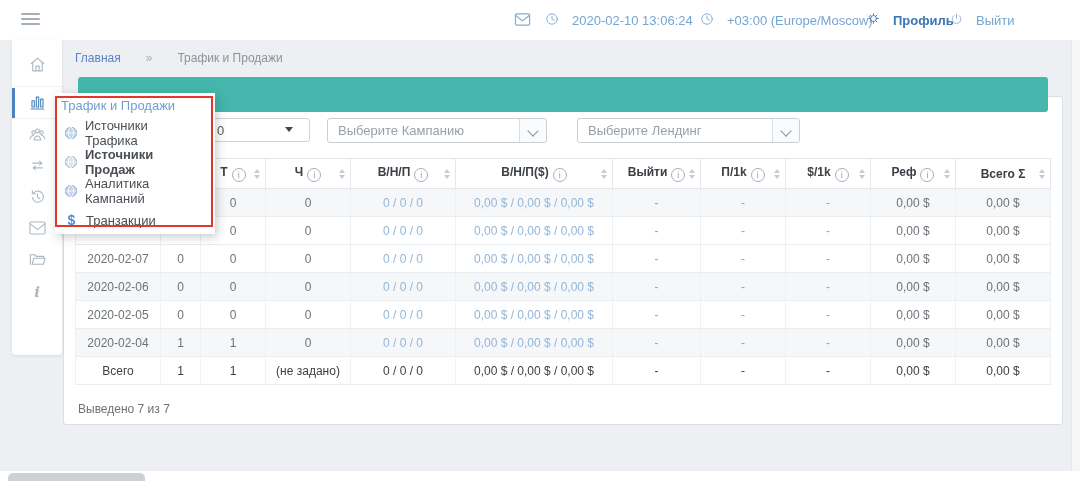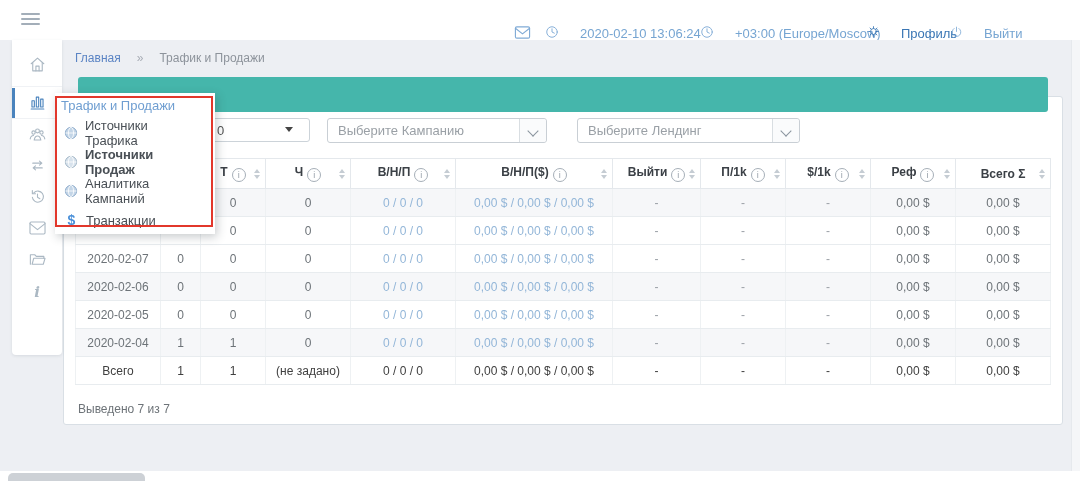--- a/index.html
+++ b/index.html
@@ -2,31 +2,31 @@
 <html><head>
 <meta charset="utf-8">
 <style>
   html,body{margin:0;padding:0;background:#fff;}
   .screen{position:relative;width:1080px;height:481px;overflow:hidden;
     font-family:"Liberation Sans",sans-serif;background:#fff;}
   
   .navbar{position:absolute;left:0;top:0;width:1080px;height:40px;background:#fff;}
   .hamburger{position:absolute;left:21px;top:13px;width:19px;height:14px;cursor:pointer;}
   .hamburger span{display:block;width:19px;height:2px;background:#a3aeb9;margin-bottom:3px;border-radius:1px;}
-  .tb-item{position:absolute;top:12px;display:flex;align-items:center;gap:21px;
-    color:#76a5d2;font-size:13px;white-space:nowrap;margin-top:13px;}
-  .tb-profile{color:#3a76b4;font-weight:normal;}
+  .tb-item{position:absolute;top:12px;display:flex;align-items:center;gap:13px;
+    color:#76a5d2;font-size:13px;white-space:nowrap;}
+  .tb-profile{color:#3a76b4;font-weight:bold;}
   
   .band{position:absolute;left:0;top:40px;width:1080px;height:56px;background:#edeff3;}
   .pagebg{position:absolute;left:0;top:96px;width:1080px;height:375px;background:#edeff3;}
   .scrollstrip{position:absolute;left:1071px;top:40px;width:9px;height:431px;background:#f5f6f8;border-left:1px solid #e6e9ed;}
   .bottombar{position:absolute;left:0;top:471px;width:1080px;height:10px;background:#fff;}
   .bottompill{position:absolute;left:8px;top:473px;width:137px;height:8px;background:#cdd1d6;border-radius:5px 5px 0 0;}
   
-  .breadcrumb{position:absolute;left:75px;top:51px;display:flex;gap:16px;font-size:12px;align-items:center;}
+  .breadcrumb{position:absolute;left:75px;top:51px;display:flex;gap:25px;font-size:12px;align-items:center;}
   .bc-home{color:#5b84c4;cursor:pointer;}
   .bc-sep{color:#a9aeb6;}
   .bc-cur{color:#8d939b;}
   
   .sidebar{position:absolute;left:12px;top:40px;width:50px;height:315px;background:#fff;
     border-radius:0 0 4px 4px;box-shadow:0 1px 3px rgba(60,70,90,.12);}
   .side-item{position:absolute;left:0;width:50px;height:26px;display:flex;align-items:center;justify-content:center;cursor:pointer;}
   .side-sep{position:absolute;left:0;width:50px;height:1px;background:#f0f2f5;}
   .active-bar{position:absolute;left:0;top:48px;width:3px;height:30px;background:#4a83bd;}
   .side-item svg{stroke:#abb8c3;fill:none;stroke-width:1.4;stroke-linecap:round;stroke-linejoin:round;}

